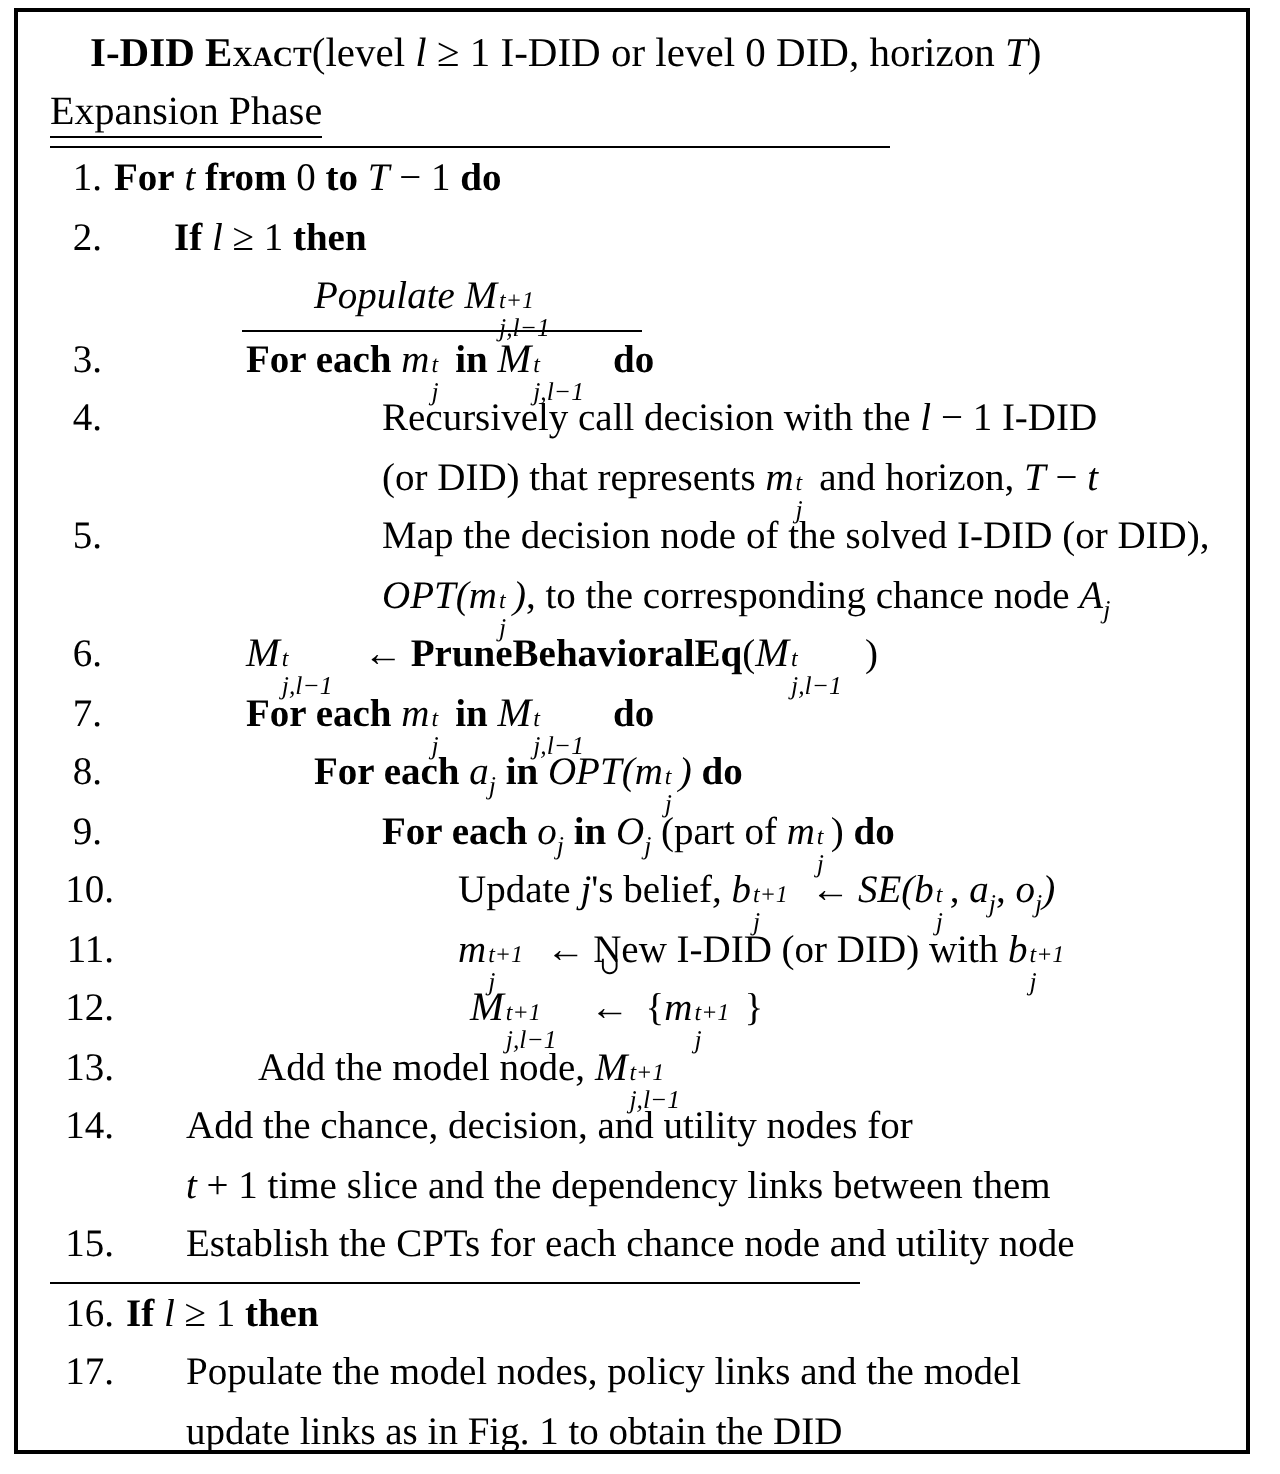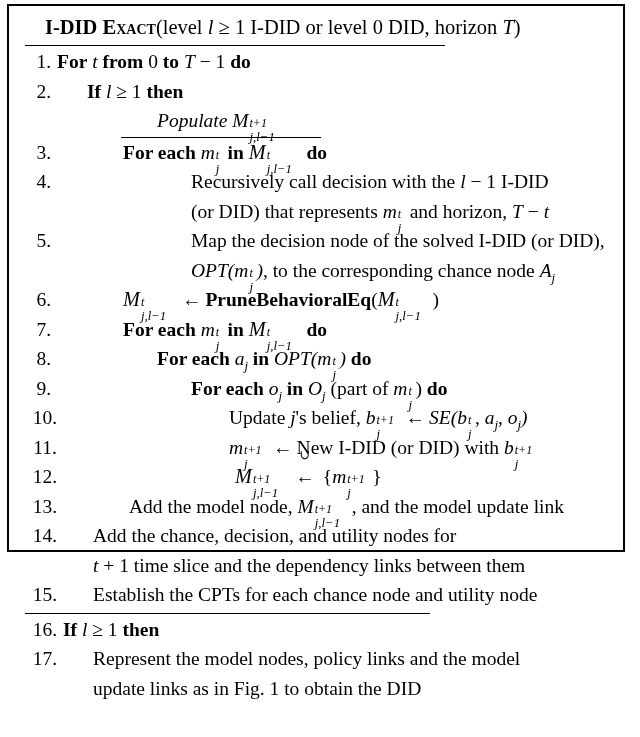--- a/index.html
+++ b/index.html
@@ -13,21 +13,21 @@
     font-family: "Liberation Serif", "DejaVu Serif", serif;
     color: #000000;
     overflow: hidden;
   }
 
   #algorithm-box {
     position: absolute;
     left: 7px;
     top: 4px;
     width: 618px;
-    height: 548px;
+    height: 723px;
     border: 2px solid #000000;
     box-sizing: border-box;
     background: #ffffff;
   }
 
   .inner {
     position: relative;
     padding: 6px 6px 0 8px;
   }
 
@@ -169,20 +169,23 @@
 </head>
 <body>
 
 <div id="algorithm-box">
   <div class="inner">
 
     <div class="title-line">
       <span class="b">I-DID</span><span>&nbsp;</span><span class="smallcaps">Exact</span><span>(level </span><span class="mi">l</span><span> ≥ </span><span class="mn">1</span><span> I-DID or level 0 DID, horizon </span><span class="mi">T</span><span>)</span>
     </div>
 
+    <div class="phase">
+      <span class="u">Expansion Phase</span>
+    </div>
     <div class="rule"></div>
 
     <div class="line">
       <span class="num n-w">1.</span>
       <span class="txt i0"><span class="b">For</span>&nbsp;<span class="mi">t</span>&nbsp;<span class="b">from</span>&nbsp;<span class="mn">0</span>&nbsp;<span class="b">to</span>&nbsp;<span class="mi">T</span>&nbsp;<span>−</span>&nbsp;<span class="mn">1</span>&nbsp;<span class="b">do</span></span>
     </div>
 
     <div class="line">
       <span class="num n-w">2.</span>
       <span class="txt i1"><span class="b">If</span>&nbsp;<span class="mi">l</span>&nbsp;<span>≥</span>&nbsp;<span class="mn">1</span>&nbsp;<span class="b">then</span></span>
@@ -247,21 +250,21 @@
       <span class="txt i5"><span class="mi">m</span><span class="stack"><span class="sup">t+1</span><span class="sub">j</span></span><span class="spacer-sub" style="width:26px"></span><span class="arrow">←</span><span>New I-DID (or DID) with</span>&nbsp;<span class="mi">b</span><span class="stack"><span class="sup">t+1</span><span class="sub">j</span></span><span class="spacer-sub" style="width:26px"></span></span>
     </div>
 
     <div class="line">
       <span class="num n-w2">12.</span>
       <span class="txt i5" style="padding-left:178px"><span class="cal">M</span><span class="stack"><span class="sup">t+1</span><span class="sub">j,l−1</span></span><span class="spacer-sub" style="width:40px"></span><span class="arrow-union"><span class="u-sym">∪</span><span>←</span></span>&nbsp;<span>{</span><span class="mi">m</span><span class="stack"><span class="sup">t+1</span><span class="sub">j</span></span><span class="spacer-sub" style="width:26px"></span><span>}</span></span>
     </div>
 
     <div class="line">
       <span class="num n-w2">13.</span>
-      <span class="txt i2"><span>Add the model node,</span>&nbsp;<span class="mi">M</span><span class="stack"><span class="sup">t+1</span><span class="sub">j,l−1</span></span><span class="spacer-sub" style="width:38px"></span><span>, and the model update link</span></span>
+      <span class="txt i2"><span>Add the model node,</span>&nbsp;<span class="mi">M</span><span class="stack"><span class="sup">t+1</span><span class="sub">j,l−1</span></span><span class="spacer-sub" style="width:38px"></span></span>
     </div>
 
     <div class="line">
       <span class="num n-w2">14.</span>
       <span class="txt i1">Add the chance, decision, and utility nodes for</span>
     </div>
     <div class="line">
       <span class="num n-w2"></span>
       <span class="txt i1"><span class="mi">t</span>&nbsp;<span>+</span>&nbsp;<span class="mn">1</span>&nbsp;<span>time slice and the dependency links between them</span></span>
     </div>
@@ -273,21 +276,21 @@
 
     <div class="rule short"></div>
 
     <div class="line">
       <span class="num n-w2">16.</span>
       <span class="txt i0"><span class="b">If</span>&nbsp;<span class="mi">l</span>&nbsp;<span>≥</span>&nbsp;<span class="mn">1</span>&nbsp;<span class="b">then</span></span>
     </div>
 
     <div class="line">
       <span class="num n-w2">17.</span>
-      <span class="txt i1">Represent the model nodes, policy links and the model</span>
+      <span class="txt i1">Populate the model nodes, policy links and the model</span>
     </div>
     <div class="line">
       <span class="num n-w2"></span>
       <span class="txt i1">update links as in Fig. 1 to obtain the DID</span>
     </div>
 
   </div>
 </div>
 
 </body></html>

